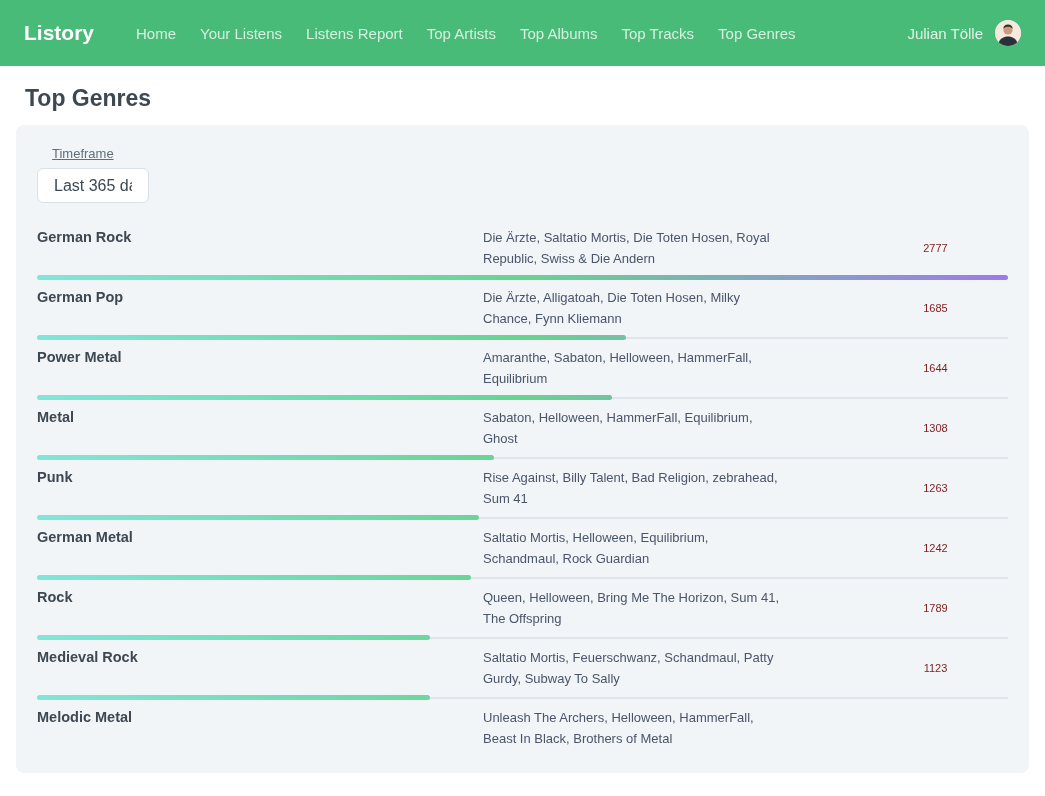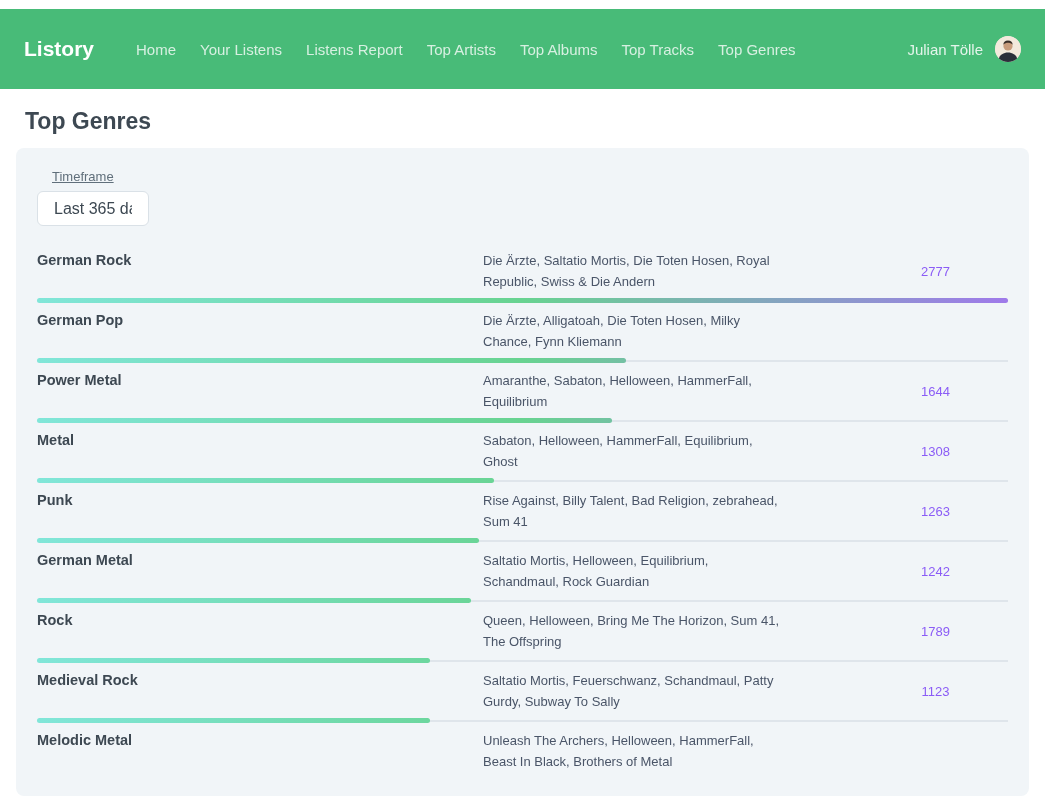--- a/index.html
+++ b/index.html
@@ -5,26 +5,25 @@
   * { margin: 0; padding: 0; box-sizing: border-box; }
   html, body { width: 1045px; height: 796px; overflow: hidden; }
   body {
     font-family: "Liberation Sans", sans-serif;
     background: #ffffff;
     color: #3d4852;
   }
 
   
   .navbar {
-    height: 80px;
+    height: 66px;
     background: #48bb78;
     display: flex;
     align-items: center;
     padding: 0 24px;
-    margin-top: 9px;
   }
   .brand {
     color: #ffffff;
     font-size: 21px;
     font-weight: 700;
     margin-right: 30px;
     text-decoration: none;
     cursor: pointer;
   }
   .nav-links { display: flex; align-items: center; }
@@ -110,22 +109,22 @@
   .genre-artists {
     width: 300px;
     font-size: 13px;
     color: #4a5568;
     line-height: 21px;
   }
   .genre-count {
     flex: 1;
     text-align: center;
     padding-left: 80px;
-    font-size: 13px;
-    color: #8b5cf6;
+    font-size: 11px;
+    color: #7f1d1d;
     align-self: center;
   }
   .bar-track {
     position: relative;
     height: 5px;
     margin-top: 6px;
   }
   .bar-track::before {
     content: "";
     position: absolute;
@@ -186,20 +185,21 @@
     </div>
     <div class="bar-track">
       <div class="bar" style="width: 100%; background-image: linear-gradient(90deg, rgb(129, 230, 217) 0%, rgb(104, 211, 145) 50%, rgb(159, 122, 234) 100%); background-size: 100% 100%;"></div>
     </div>
   </div>
 
   <div class="genre-row">
     <div class="row-content">
       <div class="genre-name">German Pop</div>
       <div class="genre-artists">Die Ärzte, Alligatoah, Die Toten Hosen, Milky Chance, Fynn Kliemann</div>
+      <div class="genre-count">1685</div>
     </div>
     <div class="bar-track">
       <div class="bar" style="width: 60.677%; background-image: linear-gradient(90deg, rgb(129, 230, 217) 0%, rgb(104, 211, 145) 50%, rgb(159, 122, 234) 100%); background-size: 164.807% 100%;"></div>
     </div>
   </div>
 
   <div class="genre-row">
     <div class="row-content">
       <div class="genre-name">Power Metal</div>
       <div class="genre-artists">Amaranthe, Sabaton, Helloween, HammerFall, Equilibrium</div>

